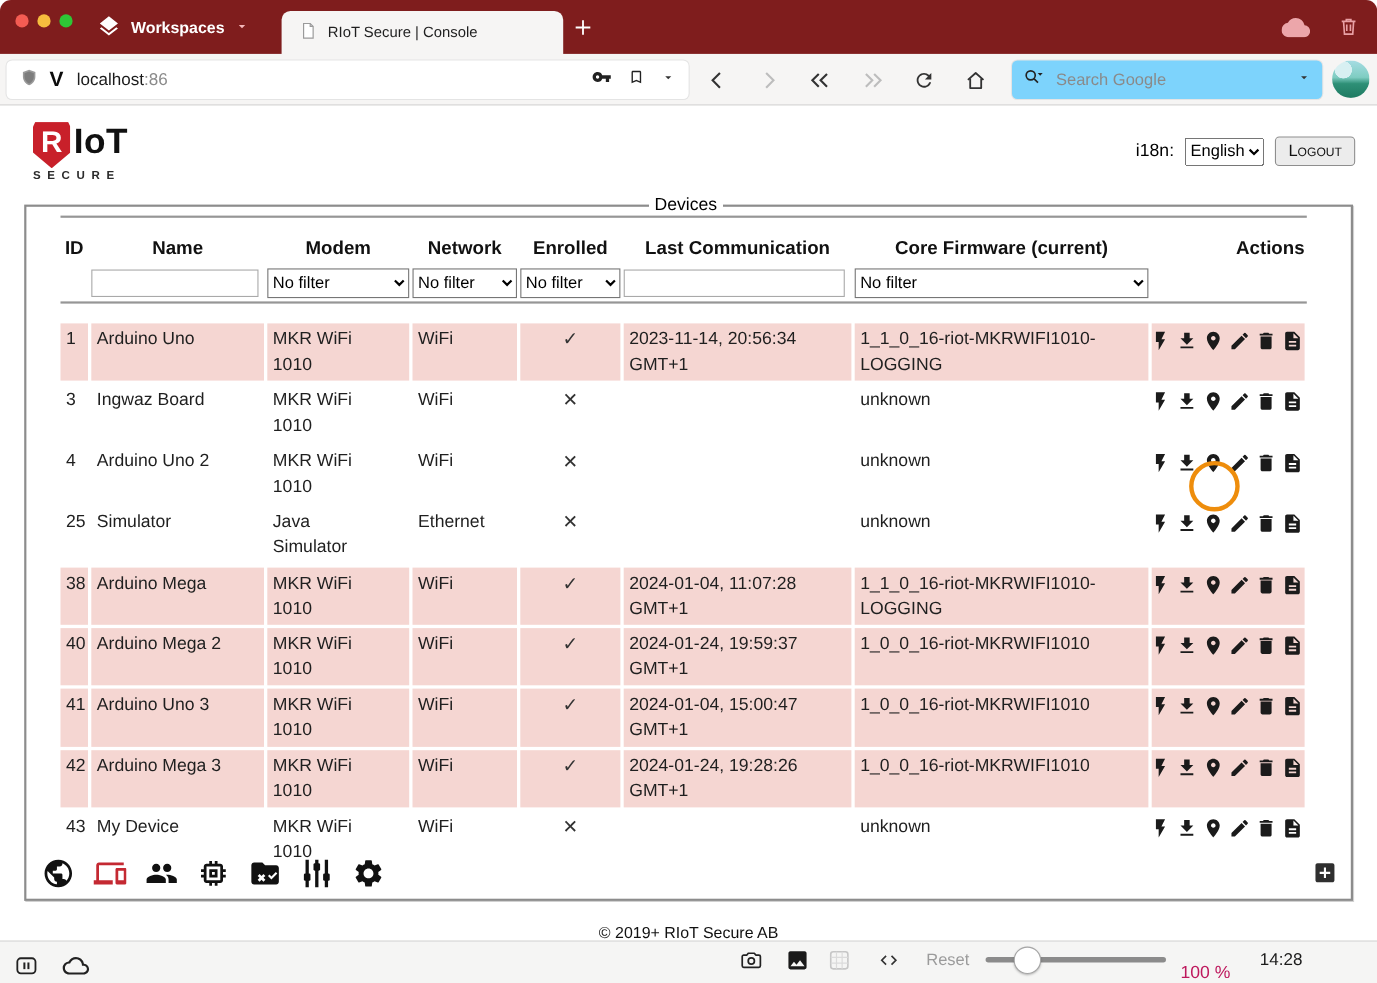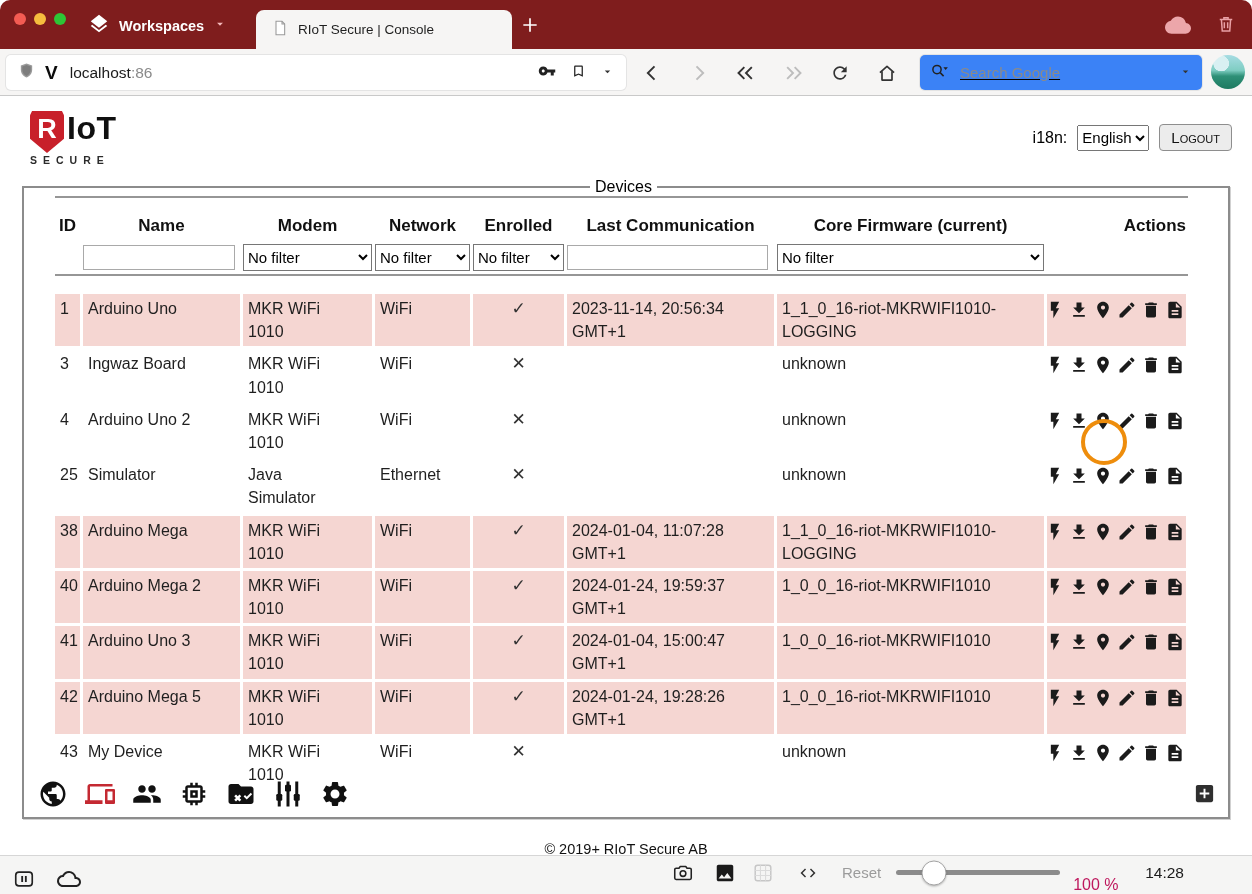--- a/index.html
+++ b/index.html
@@ -24,22 +24,22 @@
   
   .toolbar { position:absolute; top:49px; left:0; right:0; height:47px; background:#F6F5F4; border-bottom:1px solid #C9C9C9; }
   .addr { position:absolute; left:6px; top:6px; width:620px; height:35px; background:#fff; border-radius:5px;
           box-shadow:0 0 0 1px #E4E4E4; display:flex; align-items:center; padding:0 12px; }
   .addr .url { margin-left:12px; font-size:15.5px; color:#1b1b1b; }
   .addr .url .port { color:#8a8a8a; }
   .addr .spacer { flex:1; }
   .addr .rt { display:flex; align-items:center; gap:15px; }
   .navbtns { position:absolute; left:640px; top:6px; height:35px; display:flex; align-items:center; gap:23px; }
   .navbtns span { display:flex; width:24px; justify-content:center; }
-  .search { position:absolute; left:920px; top:6px; width:282px; height:35px; background:#3b82f6; border-radius:5px;
-            box-shadow:0 0 0 1px #E4E4E4; display:flex; align-items:center; padding:0 10px; gap:8px;text-decoration:underline; }
+  .search { position:absolute; left:920px; top:6px; width:282px; height:35px; background:#7dd3fc; border-radius:5px;
+            box-shadow:0 0 0 1px #E4E4E4; display:flex; align-items:center; padding:0 10px; gap:8px; }
   .search input { flex:1; border:none; outline:none; font-size:15px; font-family:inherit; color:#333; background:transparent; }
   .search input::placeholder { color:#8a8a8a; }
   .avatar { position:absolute; left:1211px; top:6px; width:34px; height:34px; border-radius:50%;
             background: radial-gradient(circle at 30% 25%, #D8F0F2 0 22%, transparent 23%),
                         linear-gradient(180deg,#A6DCE3 0%,#7FCDC2 45%,#2E9077 62%,#1E7A61 100%); }
 
   
   .page { position:absolute; top:96px; left:0; right:0; bottom:39px; background:#fff; }
 
   .logo { position:absolute; left:30px; top:15px; }
@@ -571,21 +571,21 @@
       </span>
       <span class="aicon">
         <svg viewBox="0 0 24 24">
                 <path d="M14 2H6c-1.1 0-2 .9-2 2v16c0 1.1.9 2 2 2h12c1.1 0 2-.9 2-2V8l-6-6zm2 16H8v-2h8v2zm0-4H8v-2h8v2zm-3-5V3.5L18.5 9H13z"></path>
               </svg>
       </span>
     </div>
   </div>
         <div class="drow hl">
     <div class="cell c-id">42</div>
-    <div class="cell c-name">Arduino Mega 5</div>
+    <div class="cell c-name">Arduino Mega 3</div>
     <div class="cell c-modem">MKR WiFi 1010</div>
     <div class="cell c-network">WiFi</div>
     <div class="cell c-enrolled">✓</div>
     <div class="cell c-last">2024-01-24, 19:28:26 GMT+1</div>
     <div class="cell c-fw">1_0_0_16-riot-MKRWIFI1010</div>
     <div class="cell c-actions">
       <span class="aicon">
         <svg viewBox="0 0 24 24">
                 <path d="M7 2v11h3v9l7-12h-4l4-8z"></path>
               </svg>

